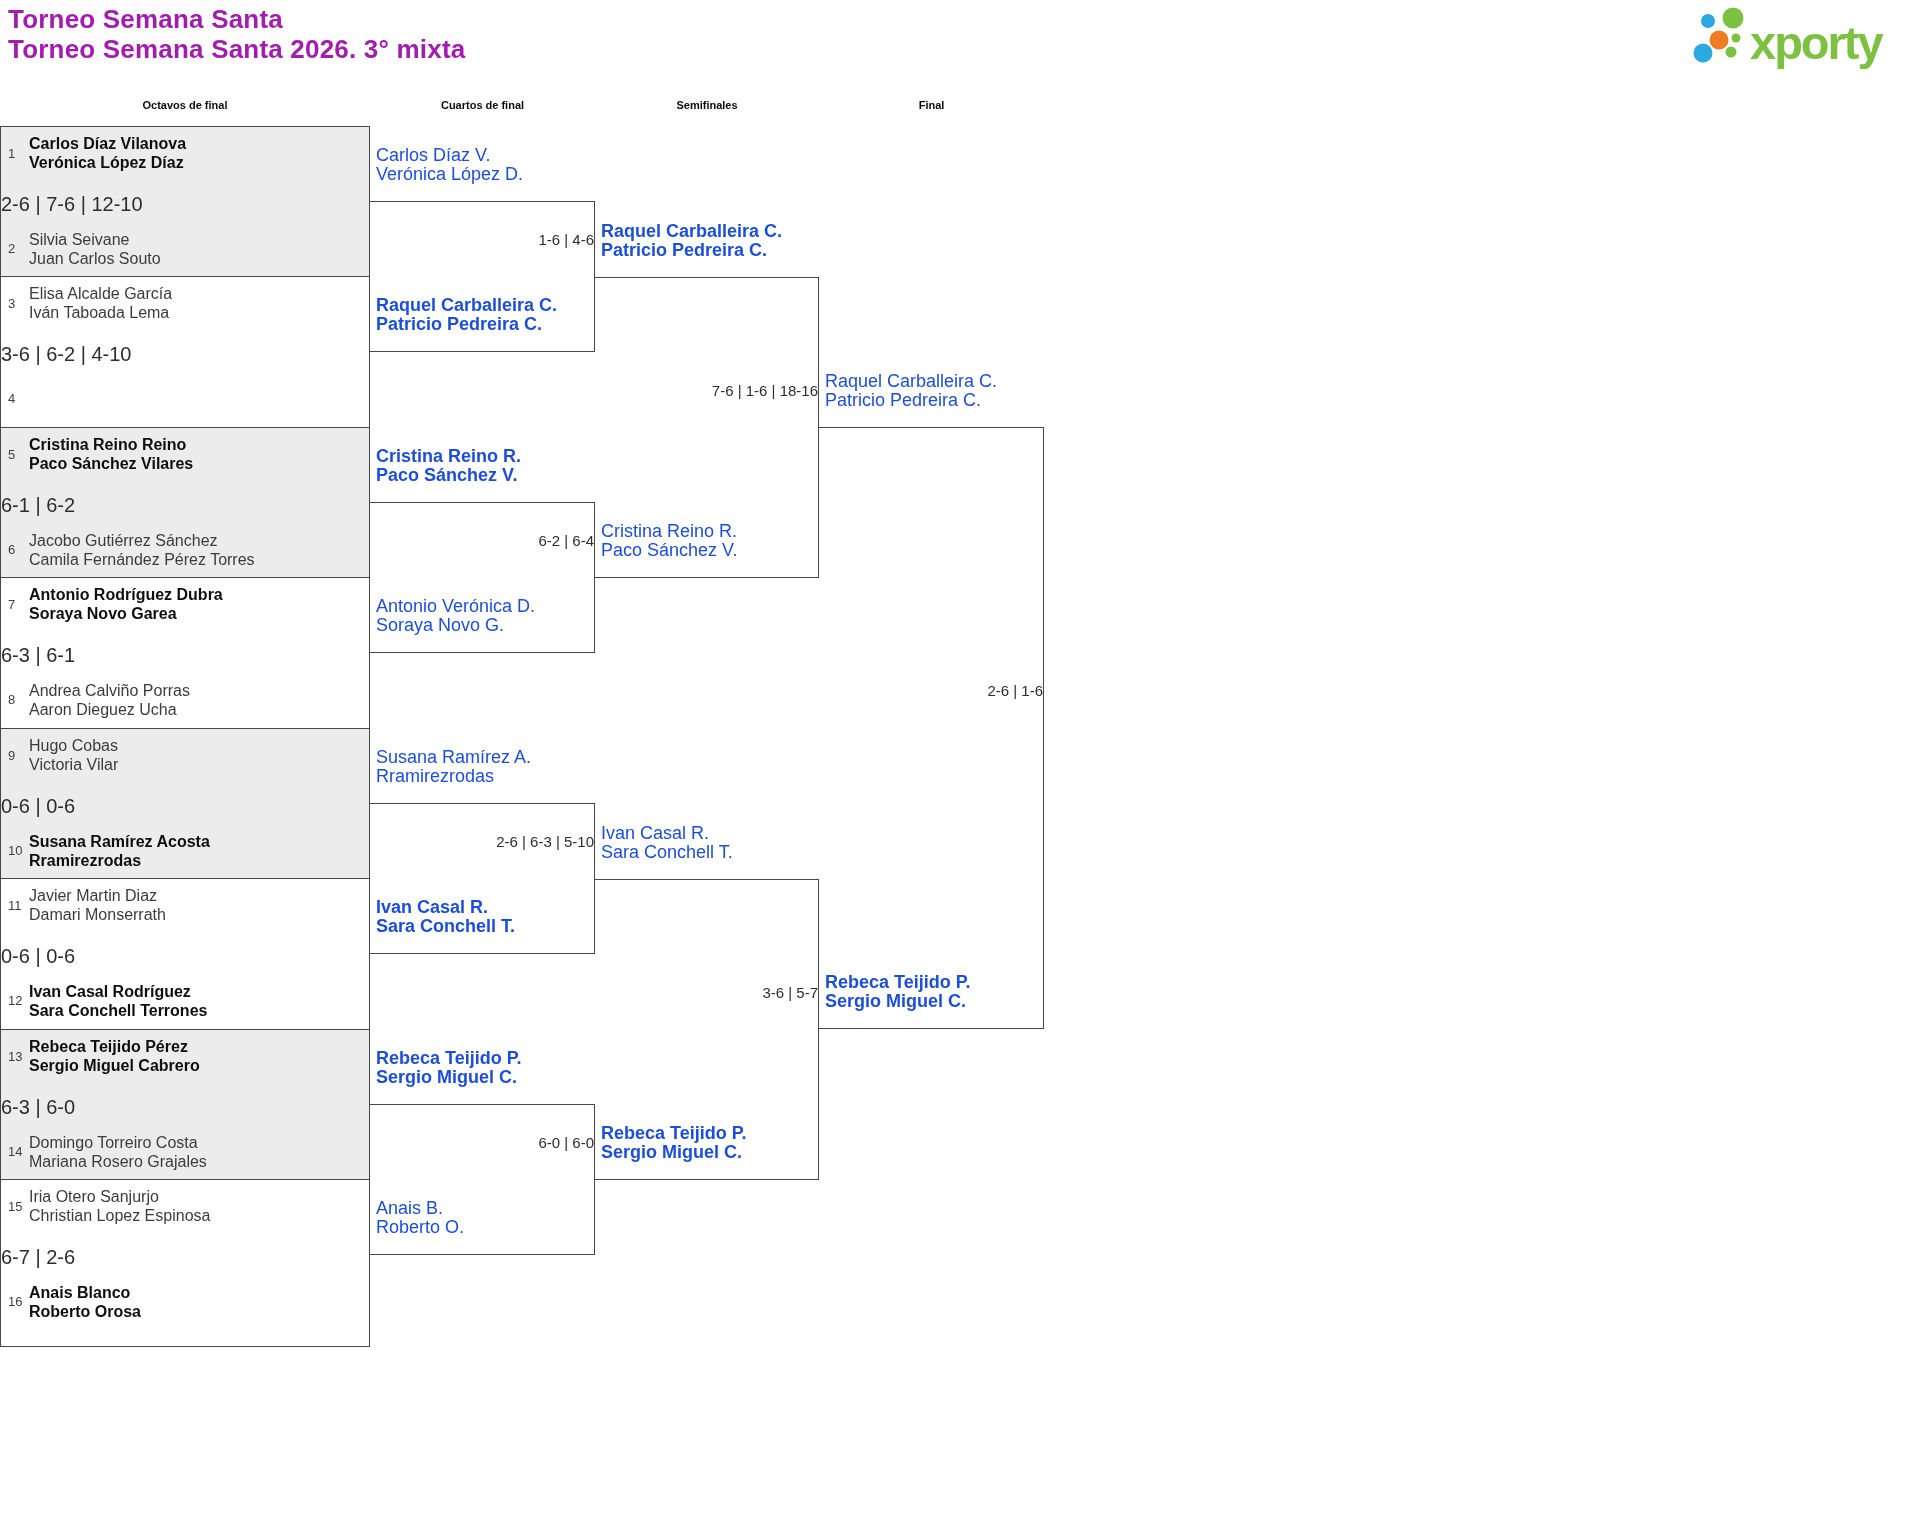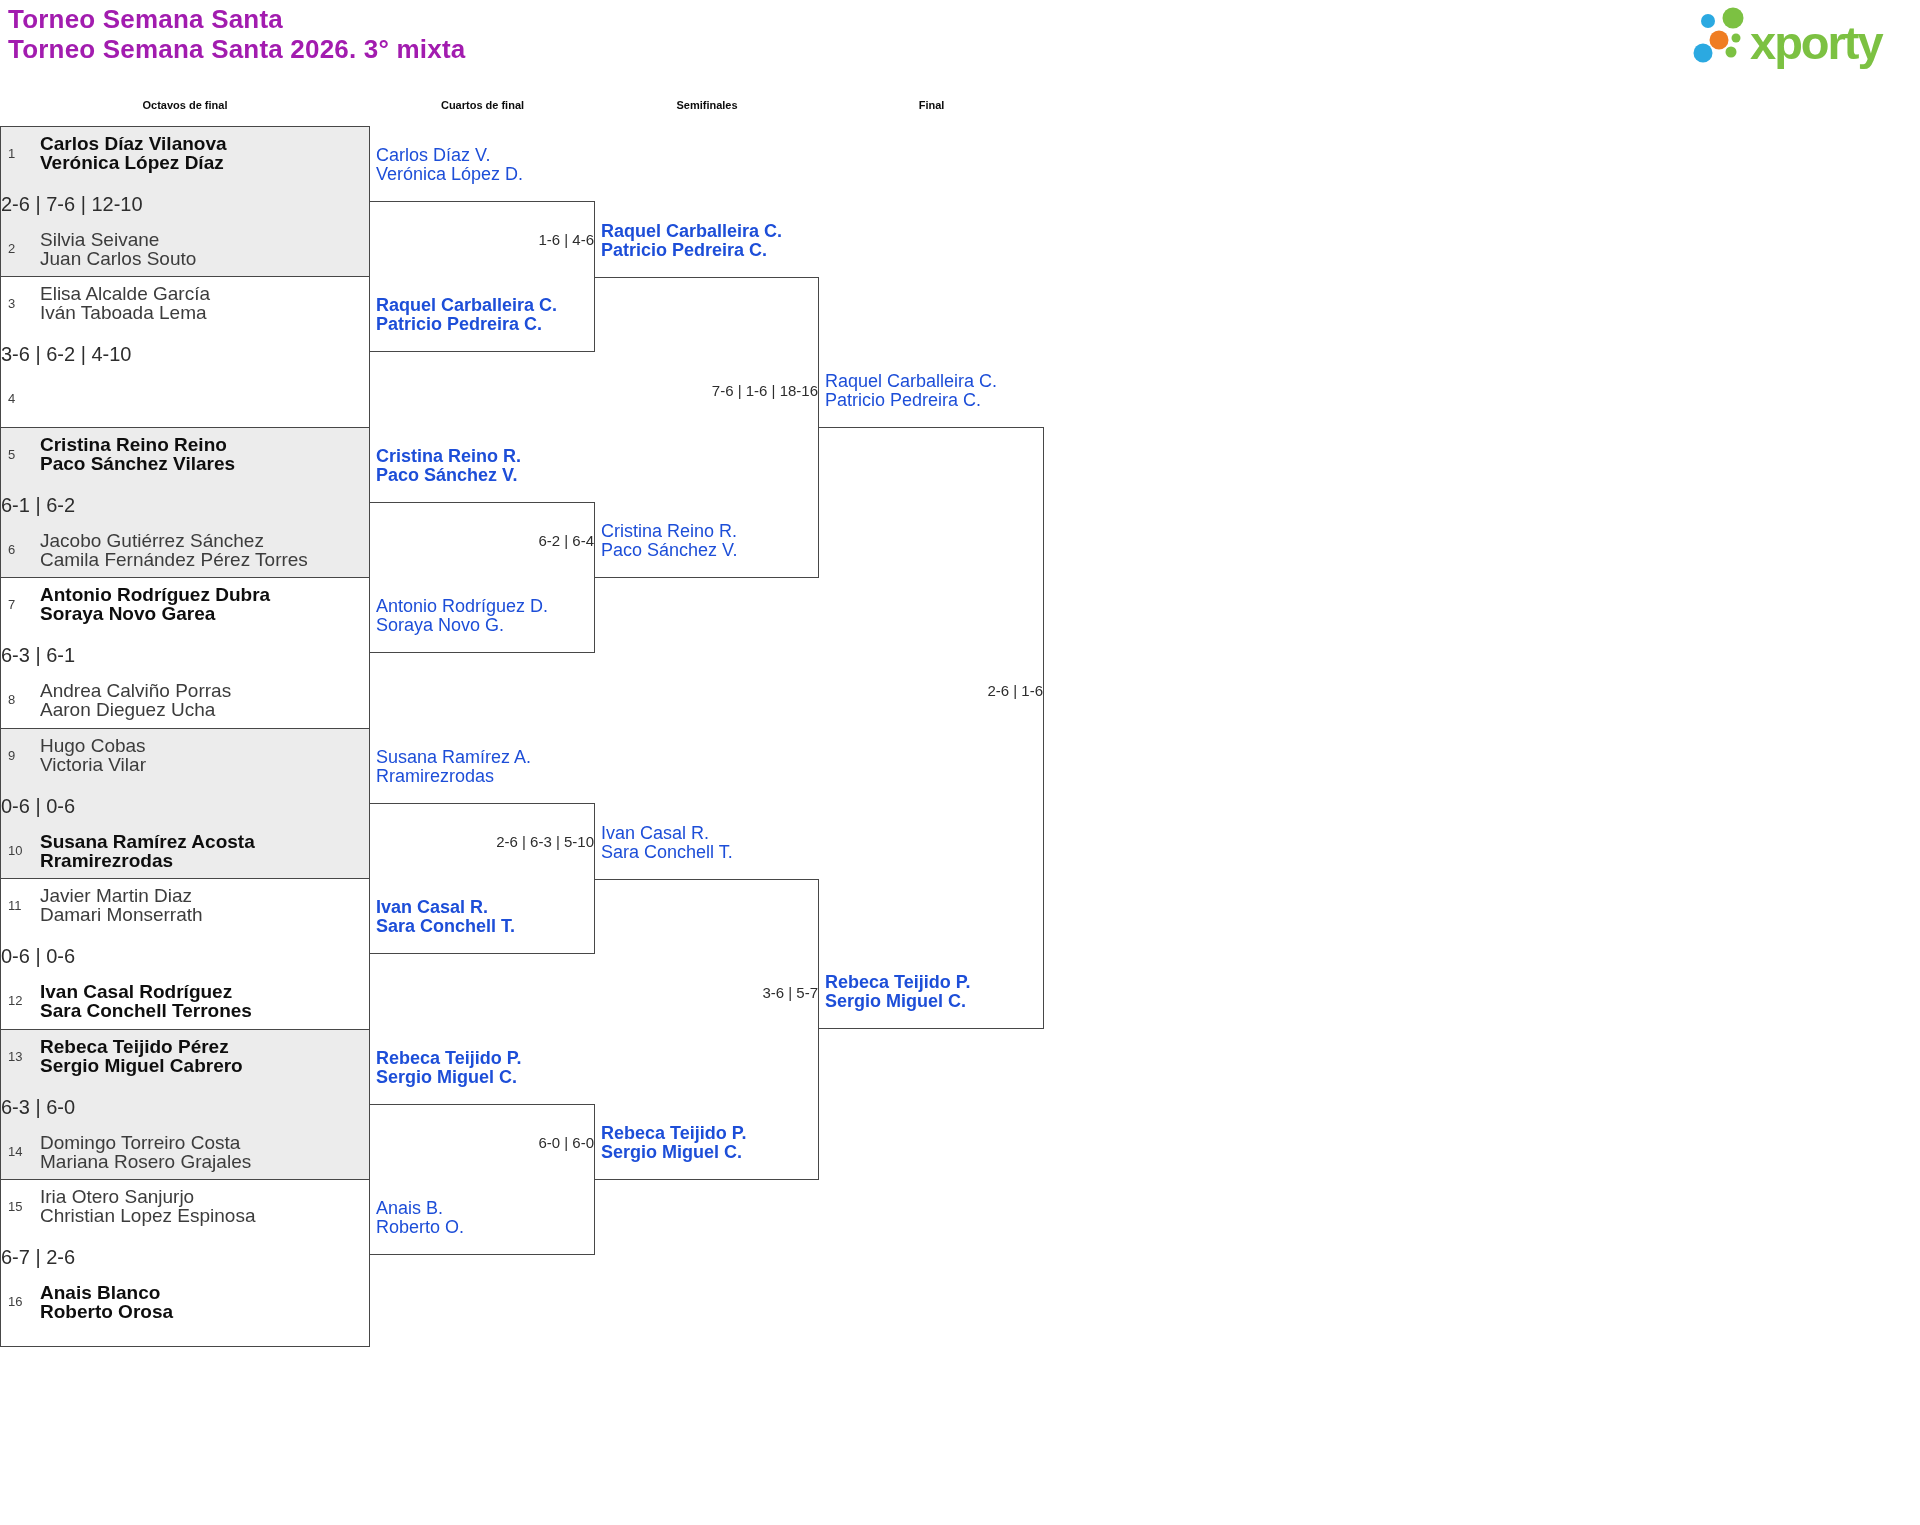--- a/index.html
+++ b/index.html
@@ -12,22 +12,22 @@
   .round-header{position:absolute;top:99px;text-align:center;font-size:11px;
                 font-weight:700;color:#0c0c0c;}
 
   
   .m{position:absolute;left:0;width:370px;border:1px solid #474747;
      box-sizing:border-box;background:#fff;}
   .m.alt{background:#ececec;}
   .seed{position:absolute;left:7px;width:20px;font-size:13px;color:#3f3f3f;
         display:flex;align-items:center;}
   .sa{top:6px;height:40px;} .sb{top:101px;height:40px;}
-  .team{position:absolute;left:28px;right:6px;font-size:19px;line-height:19px;
-        color:#3c3c3c;cursor:pointer;margin-left:11px;}
+  .team{position:absolute;left:28px;right:6px;font-size:16px;line-height:19px;
+        color:#3c3c3c;cursor:pointer;}
   .ta{top:7px;} .tb{top:103px;}
   .win{font-weight:700;color:#0e0e0e;}
   .score{position:absolute;left:0;width:100%;text-align:left;top:66px;
          font-size:20px;color:#2d2d2d;}
 
   
   .box{position:absolute;border:1px solid #474747;border-left:none;
        box-sizing:border-box;background:transparent;}
   .slot{position:absolute;left:6px;right:4px;font-size:18px;line-height:19px;
         color:#1d4ed8;cursor:pointer;}
@@ -182,21 +182,21 @@
   </div>
 </div>
 
 <div class="box" style="left:370px;width:225px;top:502px;height:151px">
   <div class="slot stop win">
     <div>Cristina Reino R.</div>
     <div>Paco Sánchez V.</div>
   </div>
   <div class="bscore" style="top:29px">6-2 | 6-4</div>
   <div class="slot sbot">
-    <div>Antonio Rodríguez D.</div>
+    <div>Antonio Verónica D.</div>
     <div>Soraya Novo G.</div>
   </div>
 </div>
 
 <div class="box" style="left:370px;width:225px;top:803px;height:151px">
   <div class="slot stop">
     <div>Susana Ramírez A.</div>
     <div>Rramirezrodas</div>
   </div>
   <div class="bscore" style="top:29px">2-6 | 6-3 | 5-10</div>

